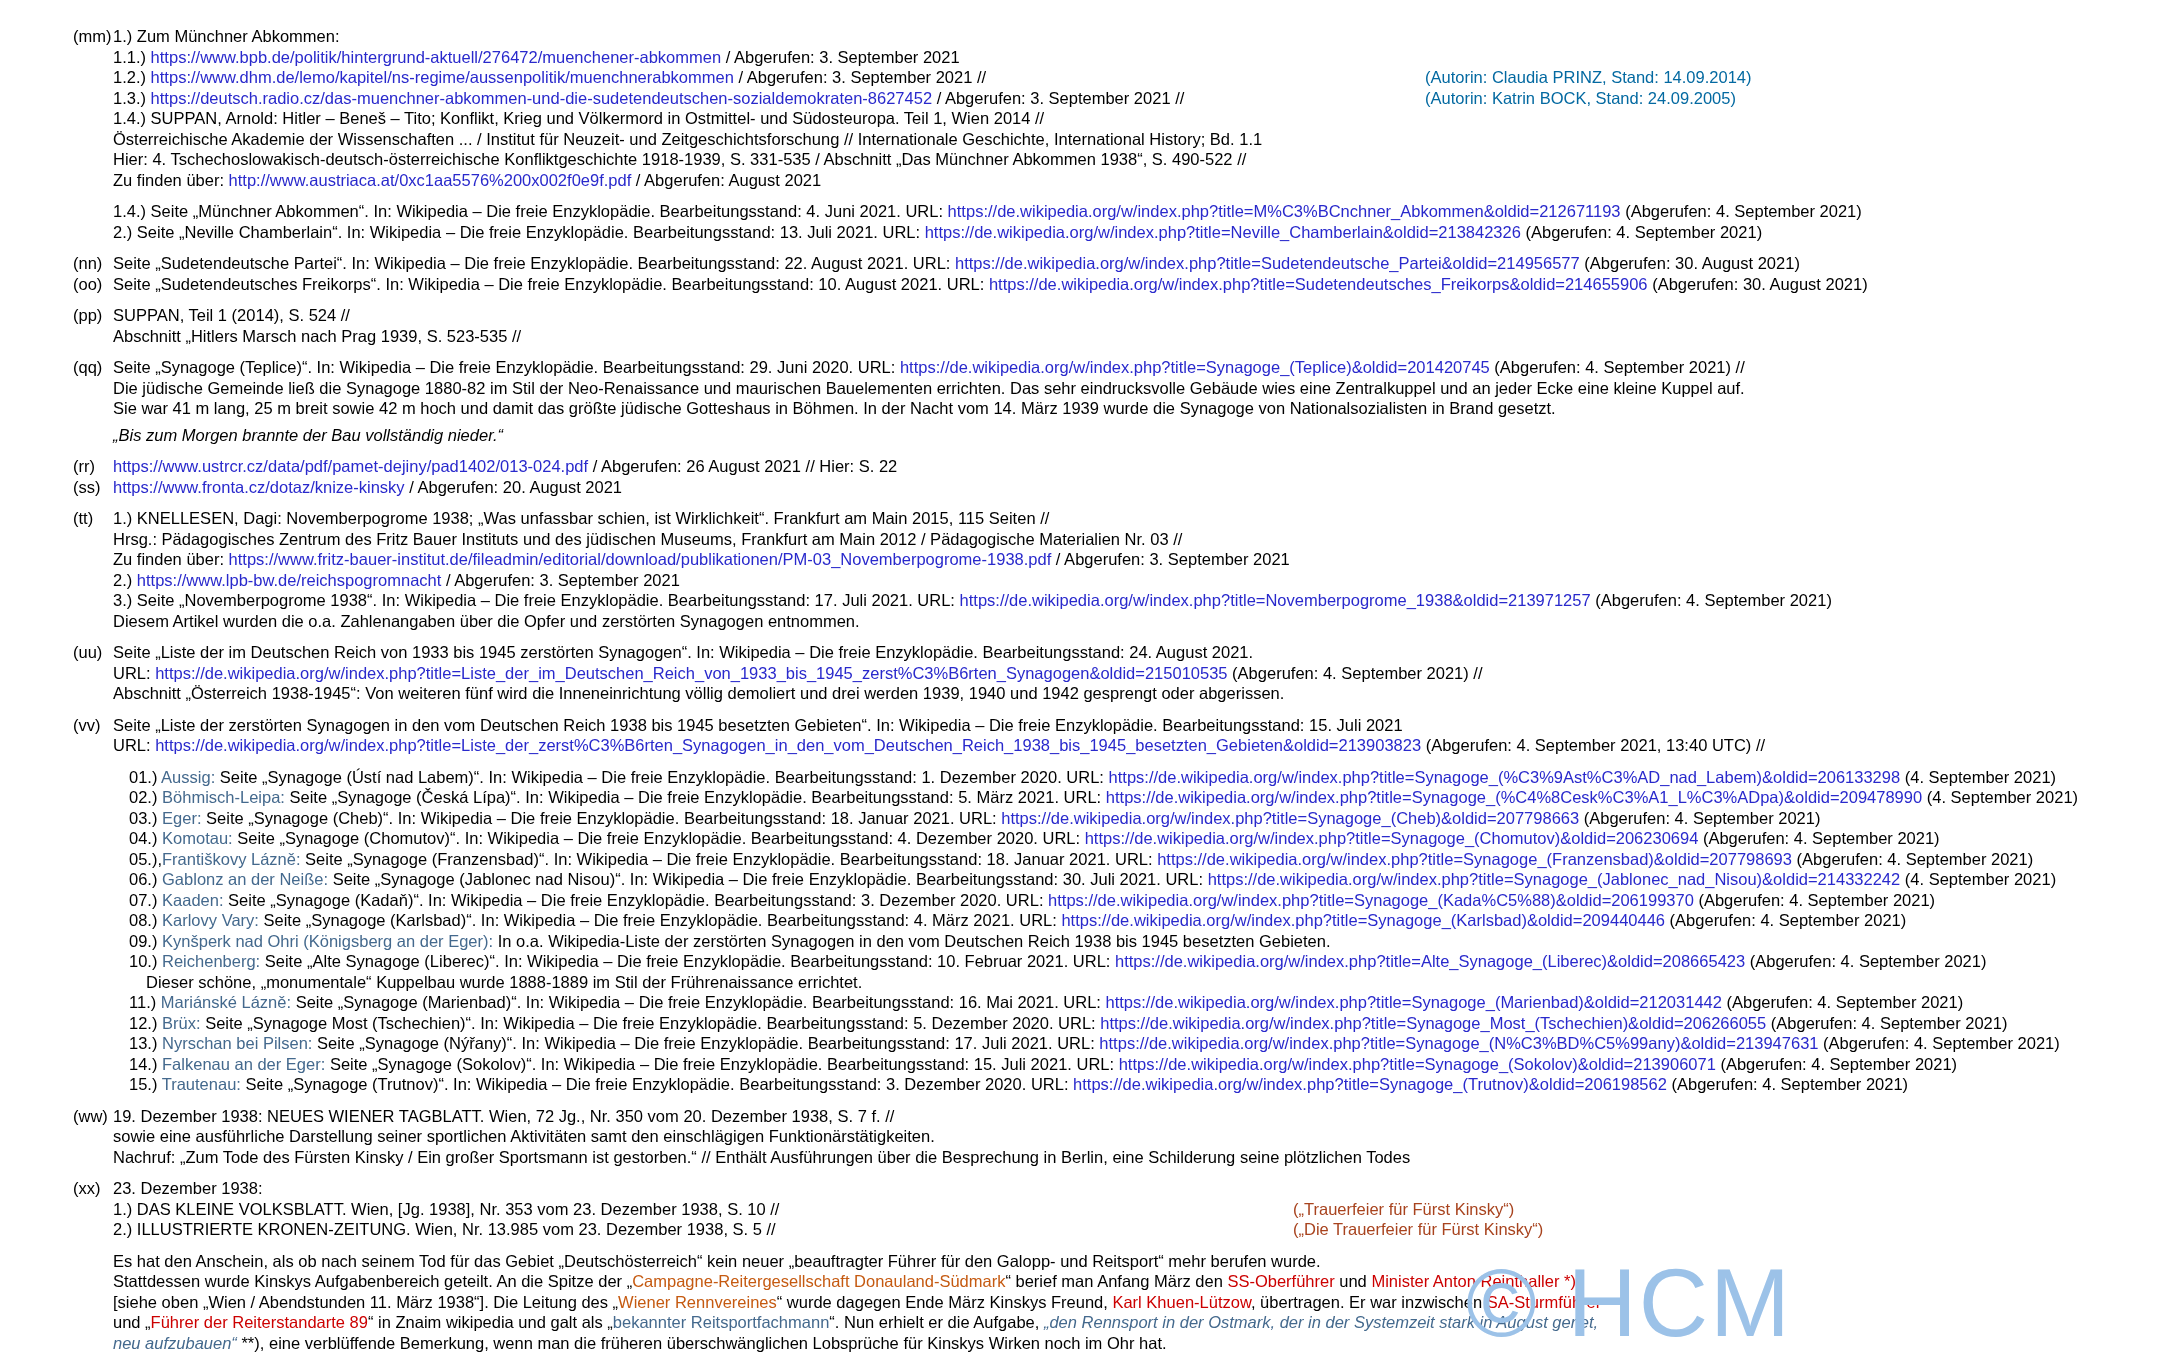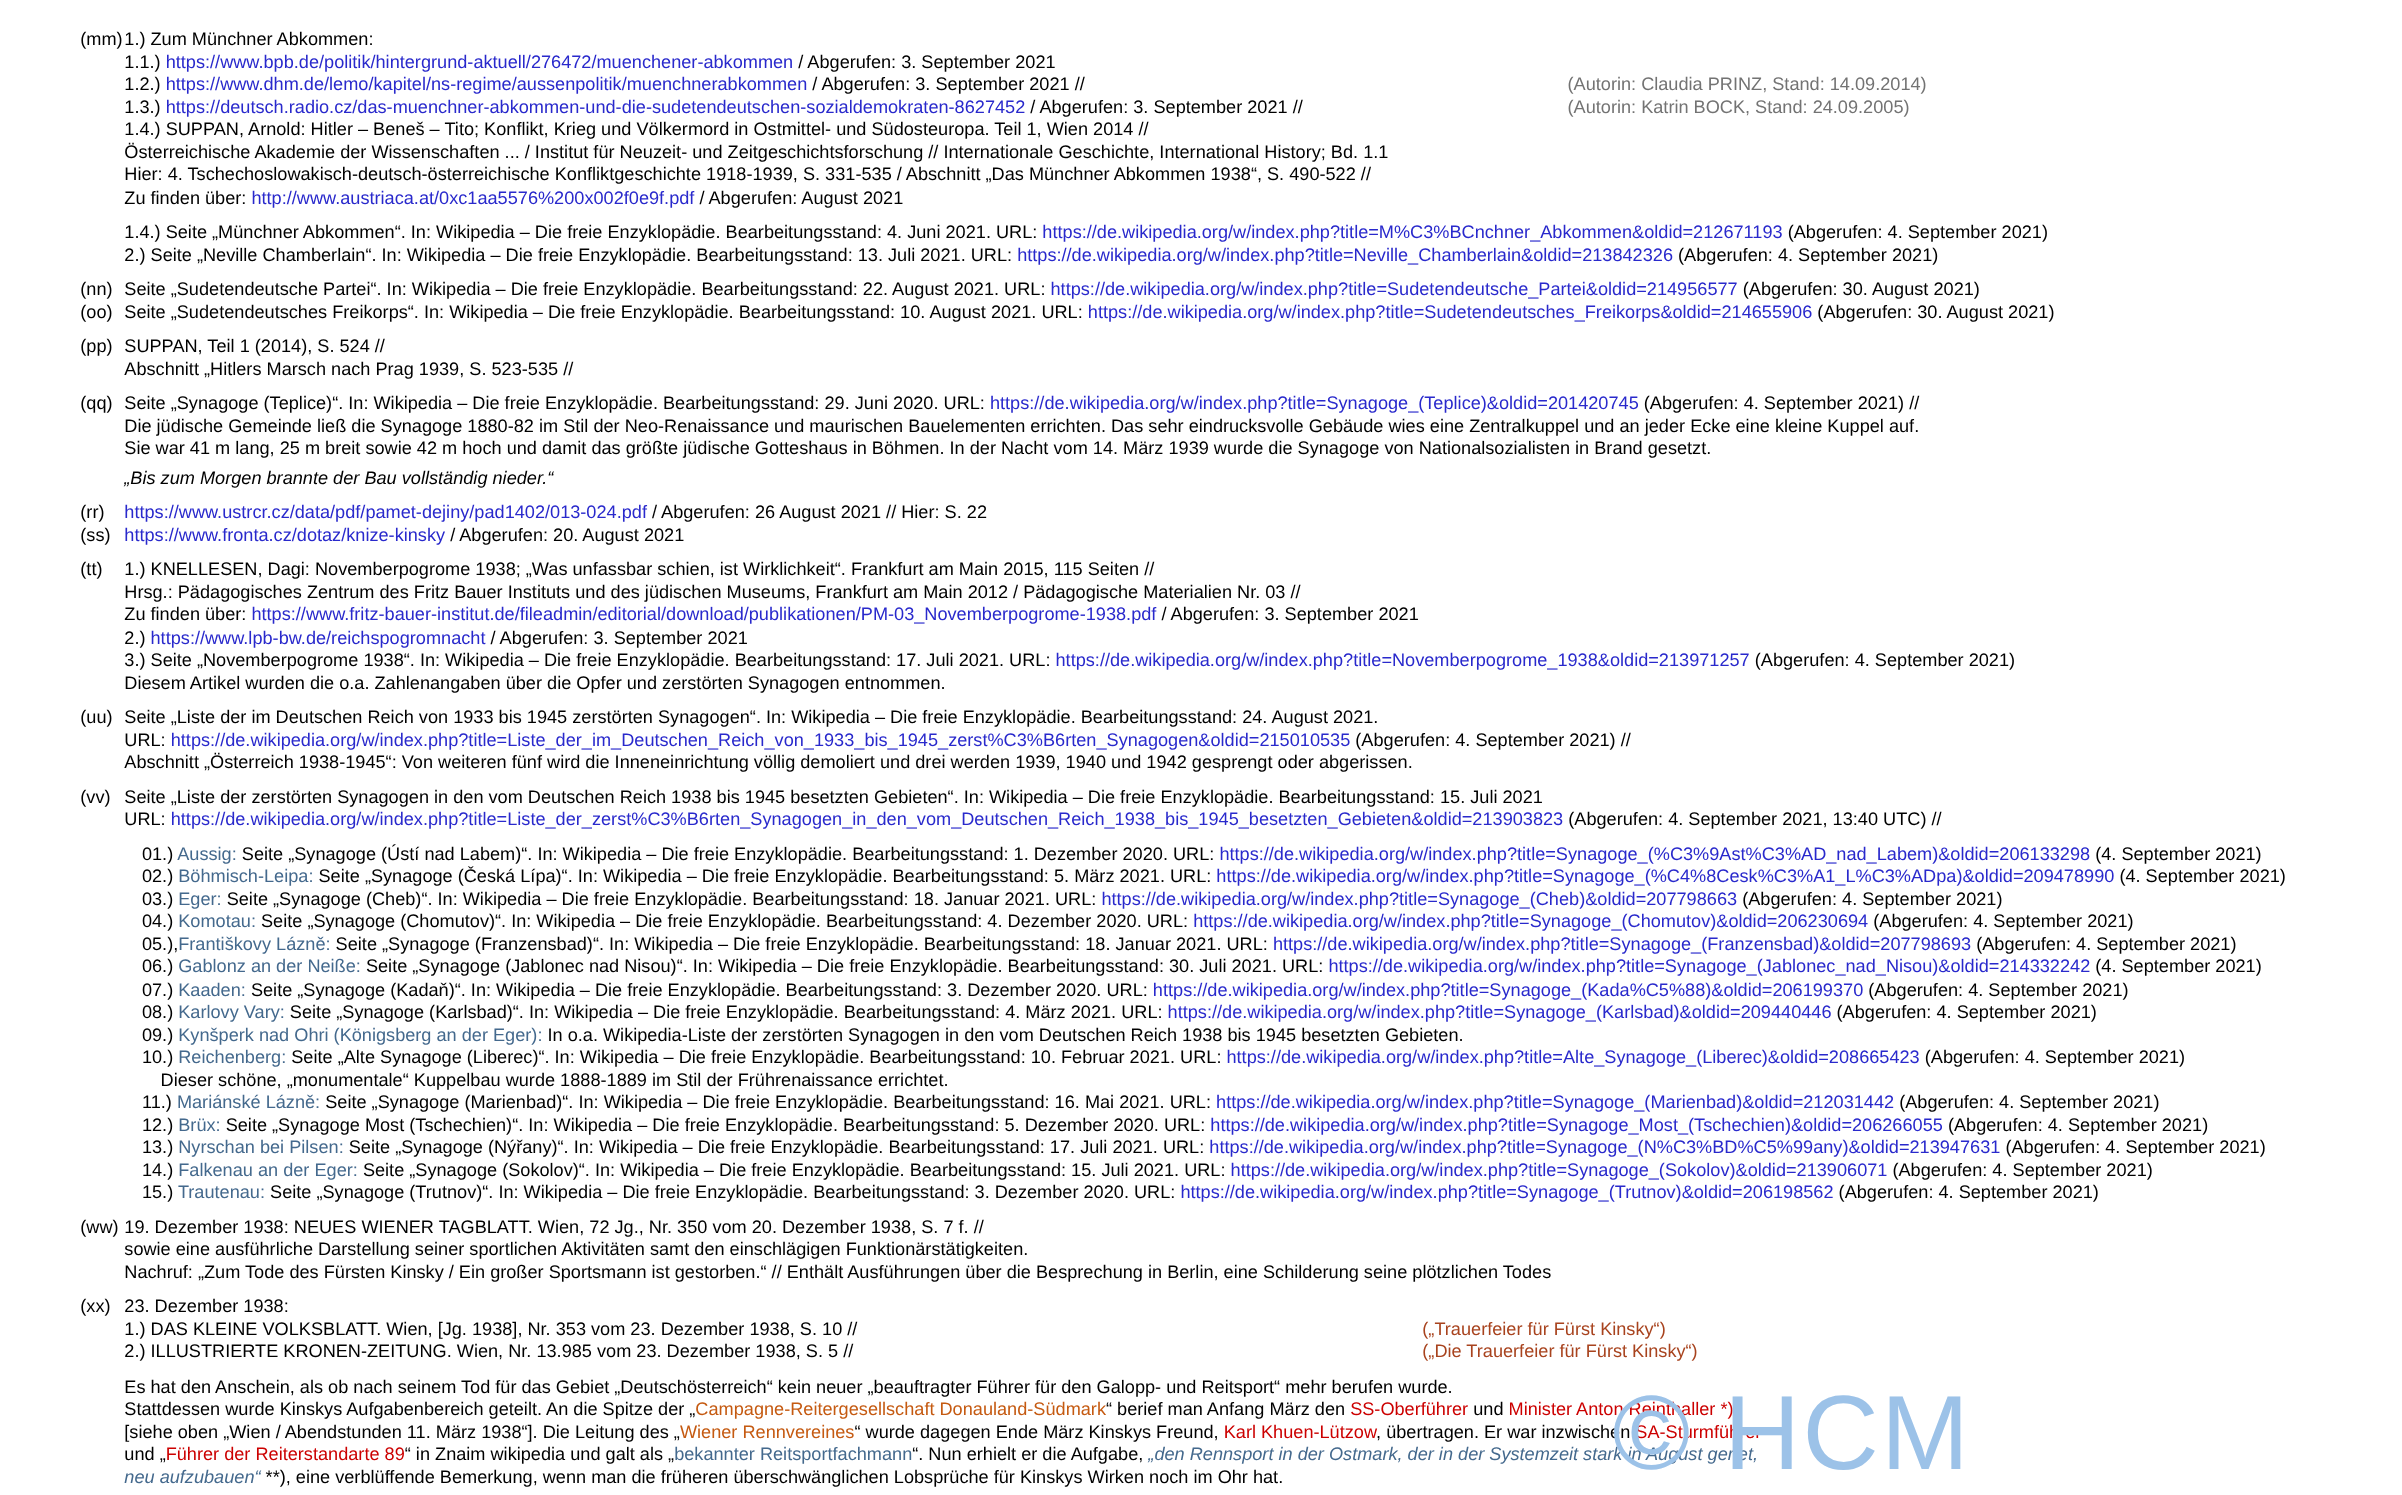--- a/index.html
+++ b/index.html
@@ -20,21 +20,21 @@
   .gapline{height:12px;}
   .gapline.small{height:6px;}
   .sg-p{color:#000;}
   .sg-l{color:var(--link,#2929cc);}
   .sg-c{color:var(--city,#44698d);}
   .sg-r{color:var(--red,#cc0000);}
   .sg-o{color:var(--orange,#c55a11);}
   .sg-i{color:#000;font-style:italic;}
   .sg-bi{color:var(--city,#44698d);font-style:italic;}
   .rnote{position:absolute;top:0;font-size:16.5px;line-height:20.5px;}
-  .rnote.autorin{left:1312px;color:#737373;}
+  .rnote.autorin{left:1312px;color:#0369a1;}
   .rnote.trauer{left:1180px;color:var(--note_red,#a8431e);}
   .watermark{
     position:absolute;right:112px;bottom:8px;
     font-size:96px;line-height:1;letter-spacing:2px;
     color:var(--wm,#9cc2e8);font-weight:400;
   }
 </style>
 </head>
 <body>
 

